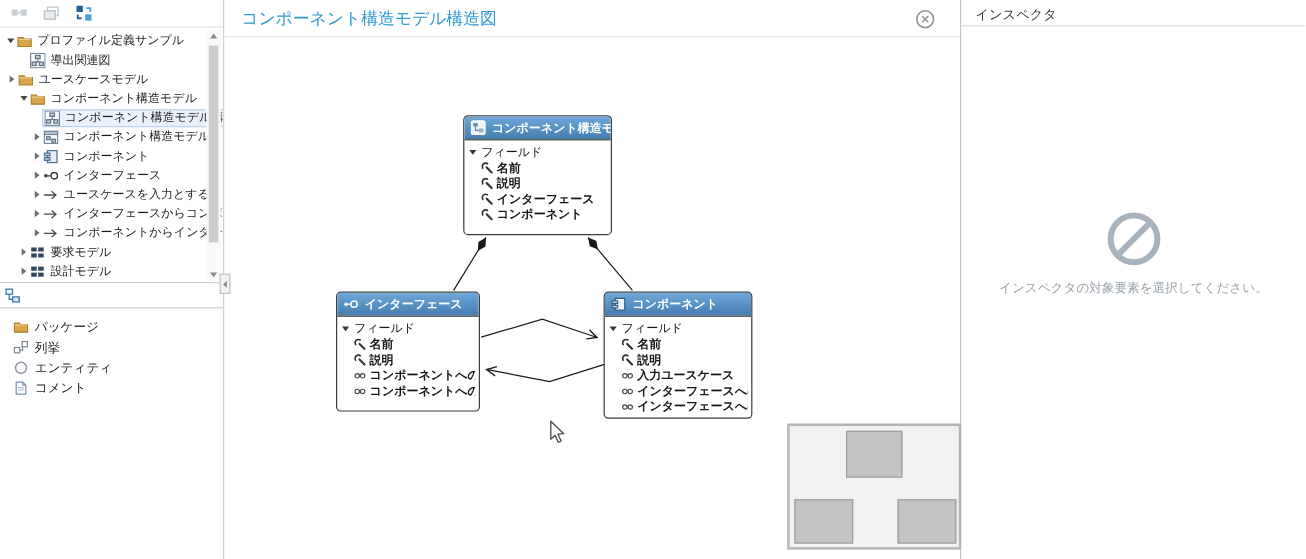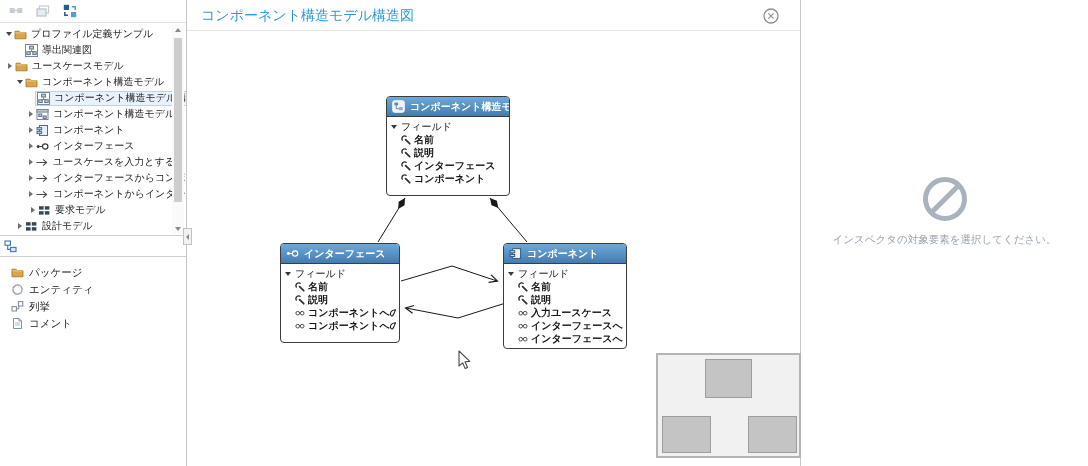--- a/index.html
+++ b/index.html
@@ -253,21 +253,21 @@
         </svg>
       <span>インターフェースからコンポーネントへ</span>
     </div>
     <div class="trow" style="padding-left:26px">
       <span class="exp c"></span>
       <svg class="ic">
           <use href="#i-arrow"></use>
         </svg>
       <span>コンポーネントからインターフェースへ</span>
     </div>
-    <div class="trow" style="padding-left:28px">
+    <div class="trow" style="padding-left:15px">
       <span class="exp c"></span>
       <svg class="ic">
           <use href="#i-model"></use>
         </svg>
       <span>要求モデル</span>
     </div>
     <div class="trow" style="padding-left:15px">
       <span class="exp c"></span>
       <svg class="ic">
           <use href="#i-model"></use>
@@ -290,29 +290,29 @@
 
   <div class="palette">
     <div class="prow">
       <svg class="ic">
           <use href="#i-folder"></use>
         </svg>
       <span>パッケージ</span>
     </div>
     <div class="prow">
       <svg class="ic">
+          <use href="#i-enum"></use>
+        </svg>
+      <span>列挙</span>
+    </div>
+    <div class="prow">
+      <svg class="ic">
           <use href="#i-entity"></use>
         </svg>
       <span>エンティティ</span>
-    </div>
-    <div class="prow">
-      <svg class="ic">
-          <use href="#i-enum"></use>
-        </svg>
-      <span>列挙</span>
     </div>
     <div class="prow">
       <svg class="ic">
           <use href="#i-comment"></use>
         </svg>
       <span>コメント</span>
     </div>
   </div>
 </div>
 
@@ -470,20 +470,21 @@
     <div class="mini-node" style="left:4px;top:61px;width:49px;height:37px"></div>
     <div class="mini-node" style="left:90px;top:61px;width:49px;height:37px"></div>
   </div>
 
   <svg id="cursor" viewBox="0 0 14 21">
     <path d="M1 1 L1 16 L4.6 12.8 L7.2 18.6 L9.6 17.5 L7 11.8 L11.8 11.4 Z" fill="#fff" stroke="#4a4a4a" stroke-width="1.1" stroke-linejoin="round"></path>
   </svg>
 </div>
 
 <div id="inspector">
+  <div class="insp-title">インスペクタ</div>
   <div class="insp-empty">
     <svg width="46" height="46" viewBox="0 0 46 46">
       <circle cx="23" cy="23" r="19.5" fill="none" stroke="#a9b3bd" stroke-width="5"></circle>
       <line x1="10.2" y1="35.8" x2="35.8" y2="10.2" stroke="#a9b3bd" stroke-width="5"></line>
     </svg>
     <div class="insp-msg">インスペクタの対象要素を選択してください。</div>
   </div>
 </div>
 
 </body></html>

